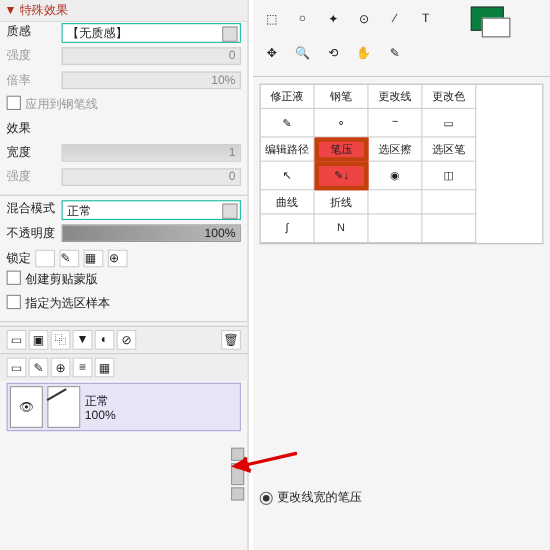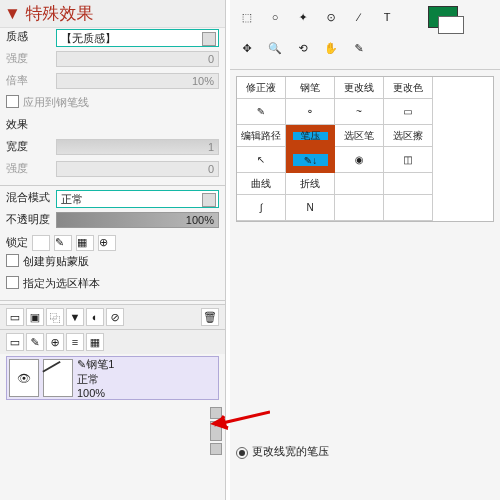--- a/index.html
+++ b/index.html
@@ -1,19 +1,19 @@
 <!DOCTYPE html>
 <html><head>
 <meta charset="utf-8">
 <style>
 *{margin:0;padding:0;box-sizing:border-box;font-family:"Microsoft YaHei",sans-serif;font-size:11px;color:#222}
 body{background:#fff;width:500px;height:500px;position:relative;overflow:hidden}
 .left{position:absolute;left:0;top:0;width:226px;height:500px;background:#f5f5f5;border-right:1px solid #ccc}
 .right{position:absolute;left:230px;top:0;width:270px;height:500px;background:#f5f5f5}
-.hdr{background:#eee;padding:2px 4px;color:#b03020;font-size:17px;border-bottom:1px solid #ddd}
+.hdr{background:#eee;padding:2px 4px;color:#b03020;font-size:11px;border-bottom:1px solid #ddd}
 .row{display:flex;padding:1px 6px;height:22px}
 .lbl{width:50px}
 .dd{flex:1;height:18px;background:#fff;border:1px solid #14b8a6;display:flex;align-items:center;padding:0 4px;position:relative}
 .dd:after{content:"";position:absolute;right:2px;top:2px;width:12px;height:12px;background:#ddd;border:1px solid #999}
 .sl{flex:1;height:16px;background:#e8e8e8;border:1px solid #ccc;display:flex;align-items:center;justify-content:flex-end;padding:0 4px;color:#888}
 .sl.on{background:linear-gradient(#d0d0d0,#e0e0e0)}
 .ck{width:13px;height:13px;border:1px solid #888;background:#fff;margin-right:4px}
 .sep{height:1px;background:#ccc;margin:3px 0}
 .op{flex:1;height:16px;background:linear-gradient(to right,#888,#bbb);border:1px solid #999;display:flex;align-items:center;justify-content:flex-end;padding:0 4px}
 .lkrow{display:flex;padding:2px 6px;gap:4px}
@@ -26,21 +26,21 @@
 .th2:after{content:"";position:absolute;left:4px;top:4px;right:4px;bottom:4px;border-top:2px solid #333;transform:rotate(-30deg)}
 .sc{position:absolute;right:2px;top:406px;width:14px;display:flex;flex-direction:column}
 .scb{width:12px;height:12px;background:#ccc;border:1px solid #999;margin:1px}
 
 .rtb{display:flex;flex-wrap:wrap;gap:6px;padding:6px;background:#f5f5f5;border-bottom:1px solid #ccc}
 .rt{width:22px;height:22px;display:flex;align-items:center;justify-content:center;border:1px solid transparent}
 .sw{width:30px;height:22px;background:#0a8040;border:1px solid #333}
 .tgrid{margin:6px;border:1px solid #bbb;background:#fff}
 .tgr{display:flex}
 .tgc{width:49px;height:22px;border-right:1px solid #ccc;border-bottom:1px solid #ccc;display:flex;align-items:center;justify-content:center;font-size:10px}
-.tgc.sel{background:#0ea5e9;border:7px solid #c2410c}
+.tgc.sel{background:#ef4444;border:4px solid #c2410c}
 .tgci{height:26px}
 .arrow{position:absolute;left:210px;top:410px;width:60px;height:20px;pointer-events:none}
 .arrow svg{width:60px;height:20px}
 .rad{display:flex;align-items:flex-end;padding:6px;gap:4px}
 .rb{width:12px;height:12px;border:1px solid #666;border-radius:50%;display:flex;align-items:center;justify-content:center}
 .rb:after{content:"";width:6px;height:6px;background:#333;border-radius:50%}
 </style>
 </head>
 <body>
 
@@ -116,21 +116,20 @@
   <div class="tb">▭</div>
   <div class="tb">✎</div>
   <div class="tb">⊕</div>
   <div class="tb">≡</div>
   <div class="tb">▦</div>
  </div>
  <div class="lyr">
   <div class="th" style="display:flex;align-items:center;justify-content:center">👁</div>
   <div class="th2"></div>
   <div style="flex:1;padding:2px">
-   <div>✎钢笔1</div>
    <div>正常</div>
    <div>100%</div>
   </div>
  </div>
  <div class="sc">
   <div class="scb"></div>
   <div class="scb" style="height:20px"></div>
   <div class="scb"></div>
  </div>
 </div>
@@ -164,22 +163,22 @@
       </div>
       <div class="tgr" id="pgi1">
         <div class="tgc tgci ">✎</div>
         <div class="tgc tgci ">⚬</div>
         <div class="tgc tgci ">~</div>
         <div class="tgc tgci ">▭</div>
       </div>
   <div class="tgr" id="pg2">
         <div class="tgc  ">编辑路径</div>
         <div class="tgc  sel">笔压</div>
+        <div class="tgc  ">选区擦</div>
         <div class="tgc  ">选区笔</div>
-        <div class="tgc  ">选区擦</div>
       </div>
       <div class="tgr" id="pgi2">
         <div class="tgc tgci ">↖</div>
         <div class="tgc tgci sel">✎↓</div>
         <div class="tgc tgci ">◉</div>
         <div class="tgc tgci ">◫</div>
       </div>
   <div class="tgr" id="pg3">
         <div class="tgc  ">曲线</div>
         <div class="tgc  ">折线</div>

